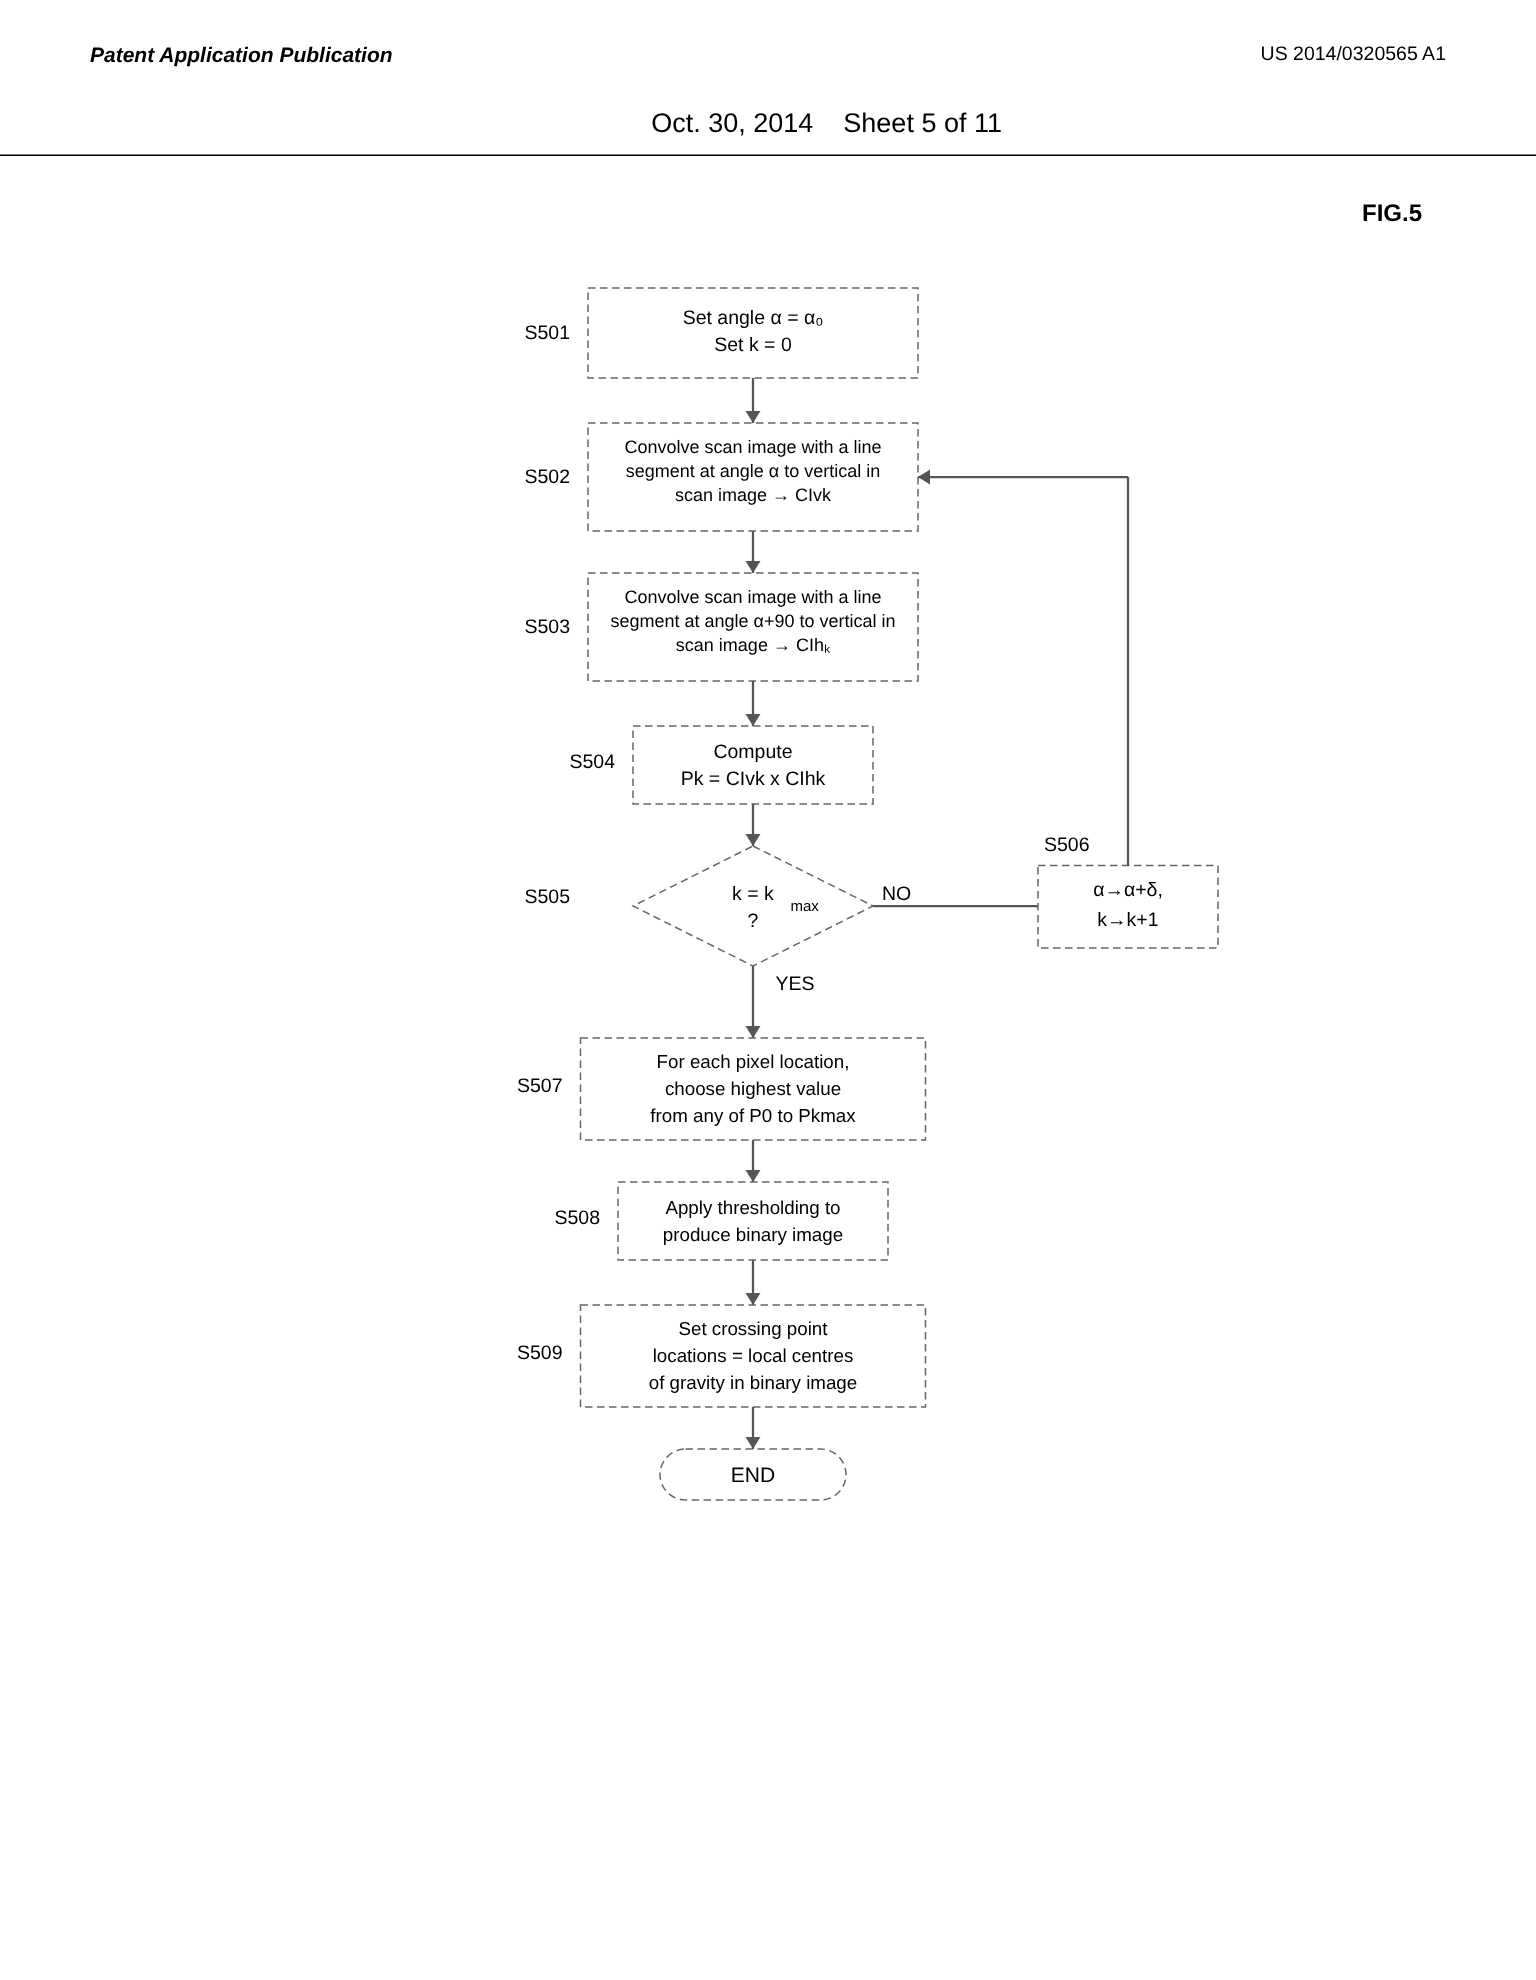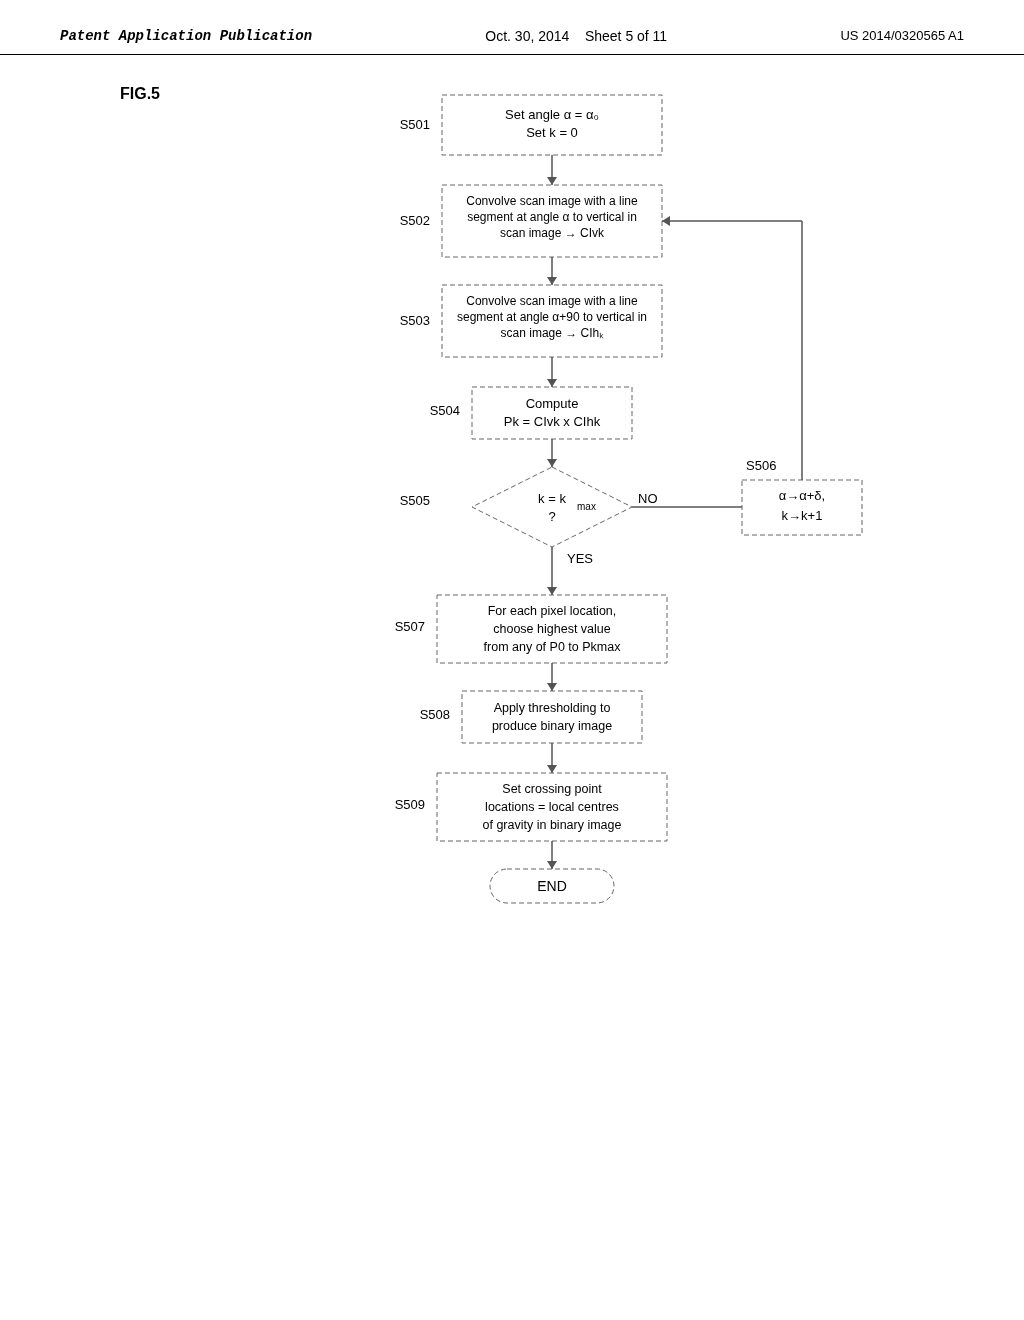--- a/index.html
+++ b/index.html
@@ -18,37 +18,37 @@
       justify-content: space-between;
       align-items: flex-start;
       padding: 28px 60px 10px 60px;
       border-bottom: 1px solid #000;
       margin-bottom: 10px;
     }
     .header-left {
       font-size: 14px;
       font-weight: bold;
       font-style: italic;
-      font-family: Liberation Mono, monospace;
     }
     .header-center {
       text-align: center;
-      font-size: 14px;
+      font-size: 18px;
+      margin-top: 44px;
     }
     .header-right {
       font-size: 13px;
       font-weight: normal;
     }
 
     
     .main {
-      padding: 20px 60px;
+      padding: 20px 76px;
       display: flex;
-      flex-direction: row;
-      align-items: flex-start;
+      flex-direction: column;
+      align-items: flex-end;
     }
 
     
     .fig-title {
       font-size: 16px;
       font-weight: bold;
       margin-bottom: 30px;
       margin-left: 60px;
     }
 

